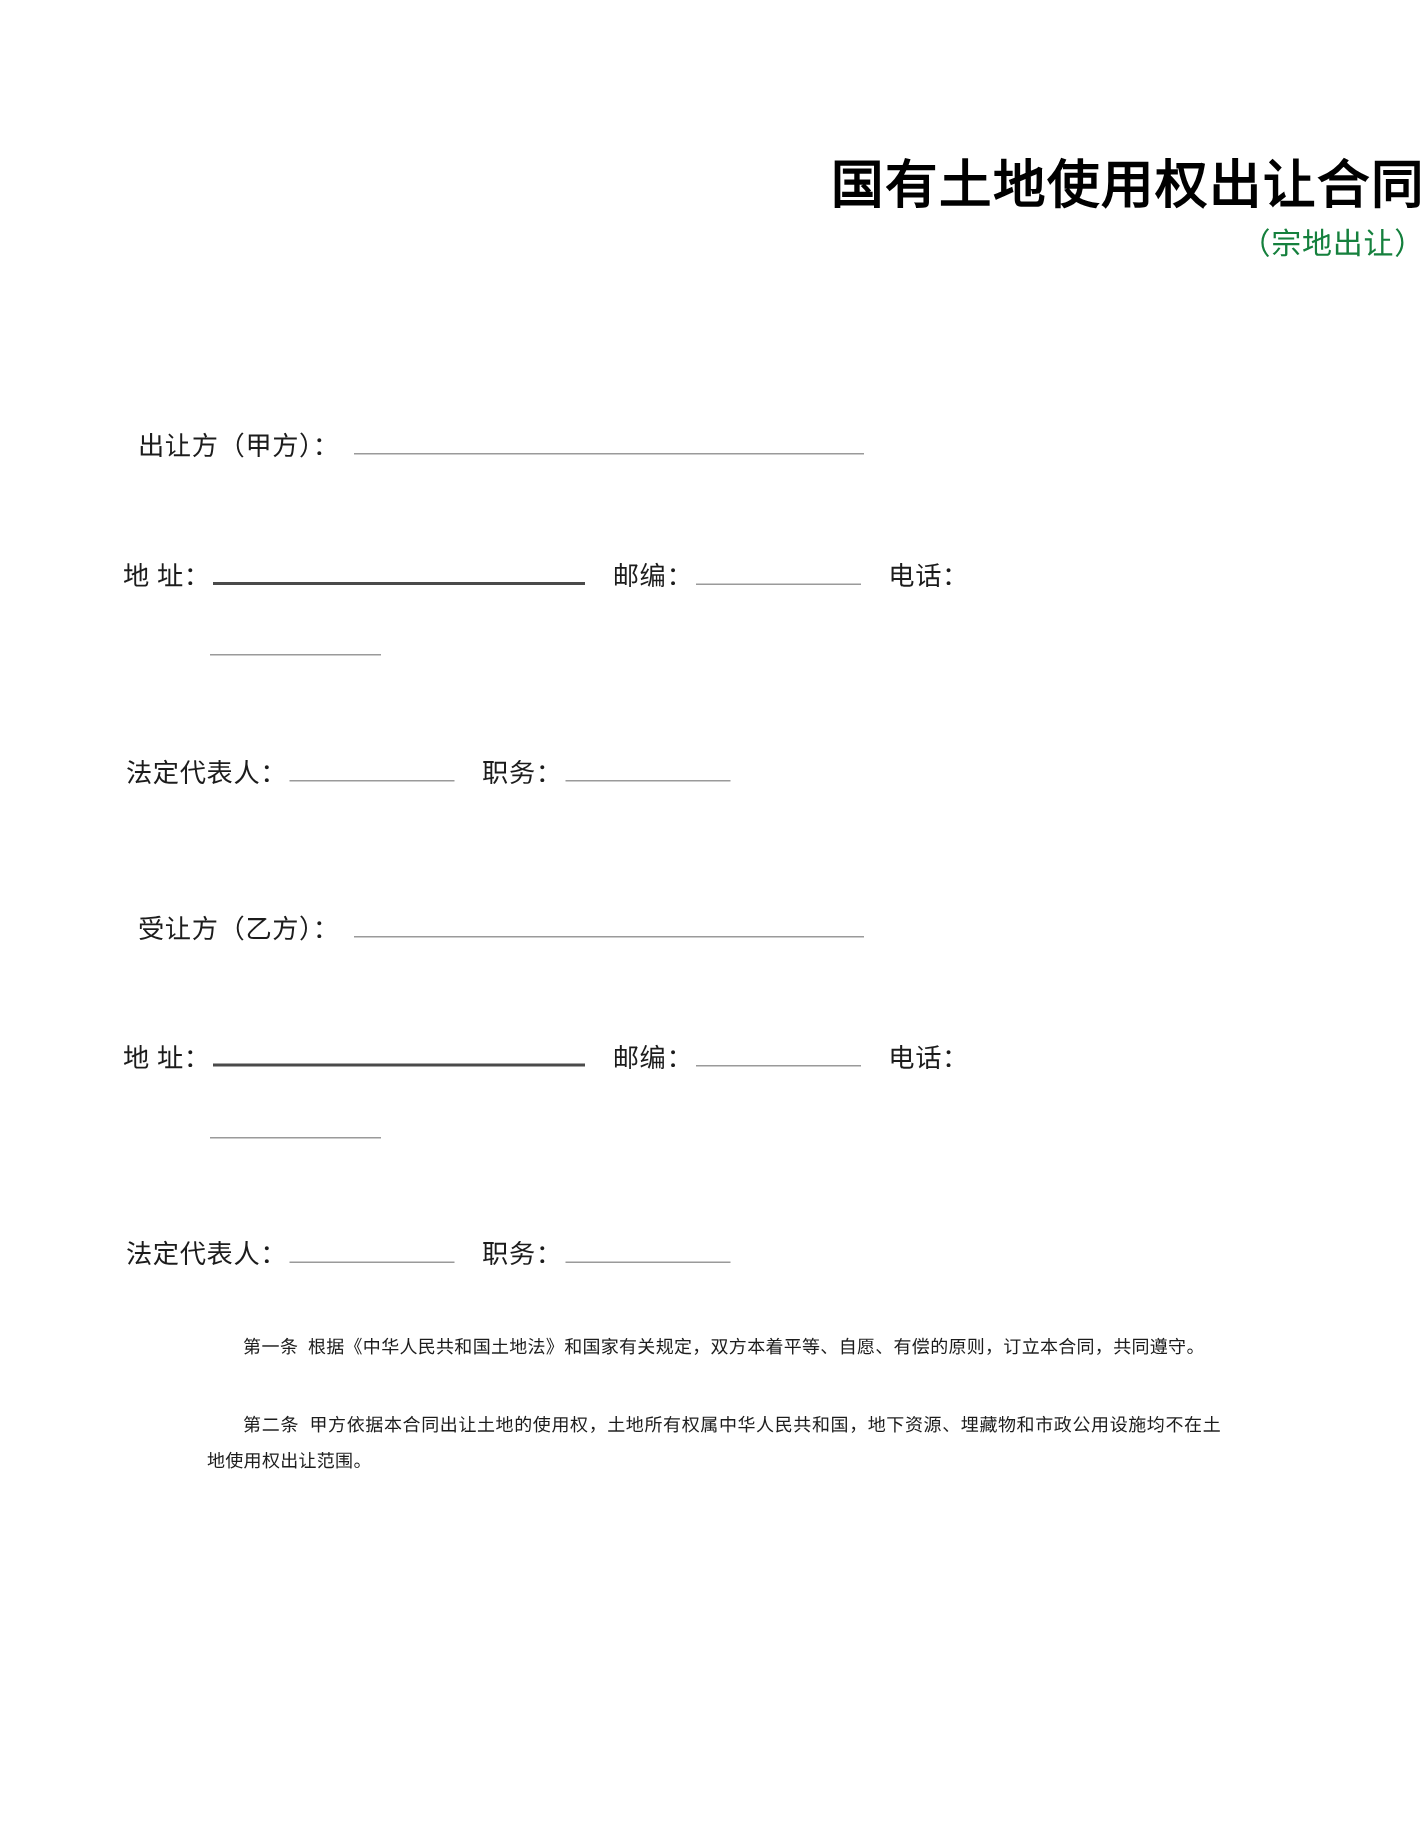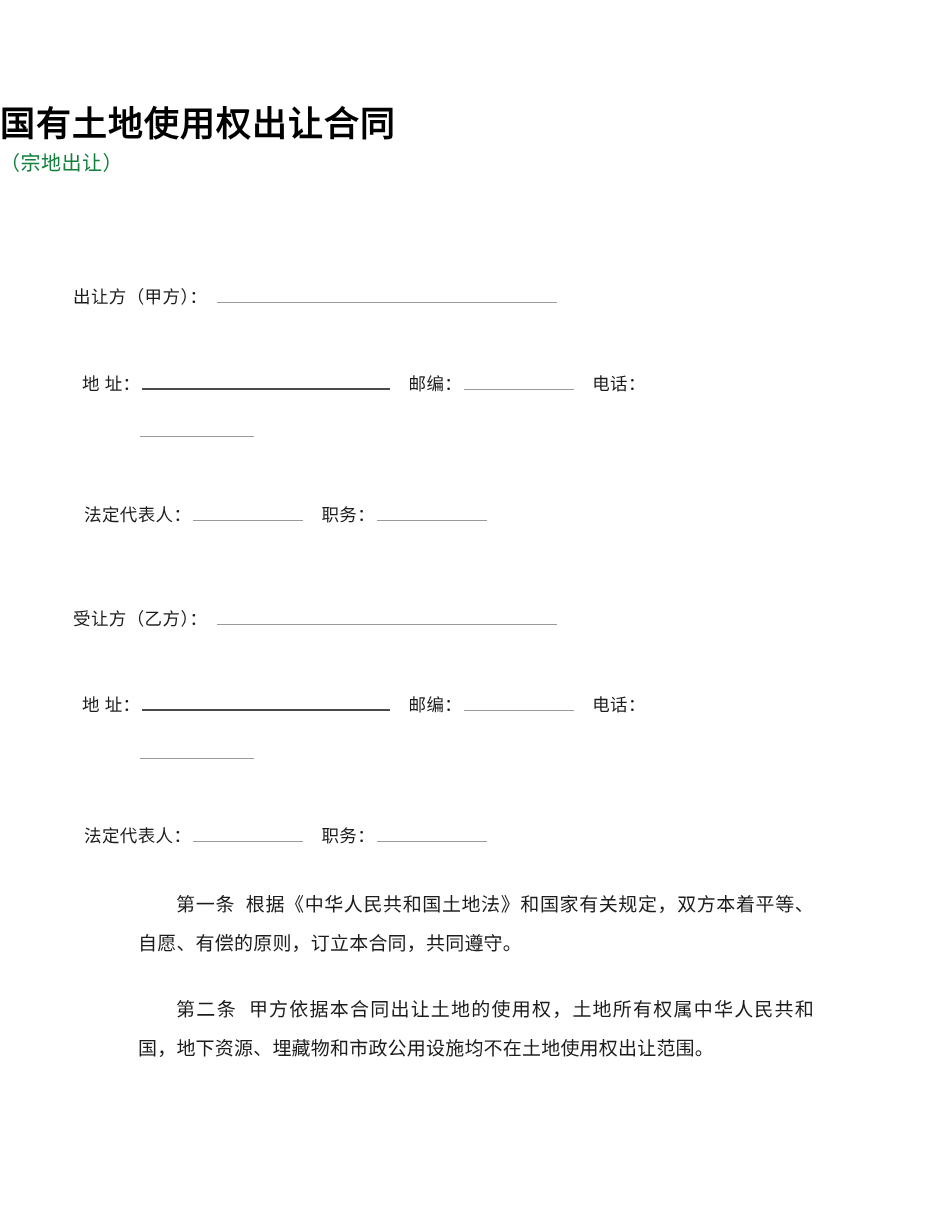--- a/index.html
+++ b/index.html
@@ -23,21 +23,21 @@
     inset: 0;
     background: #ffffff;
   }
 
   
   .title-block {
     position: absolute;
     left: 0;
     top: 104px;
     width: 950px;
-    text-align: left;
+    text-align: right;
   }
   .doc-title {
     font-family: "DejaVu Sans", "Liberation Sans", sans-serif;
     font-weight: 700;
     font-size: 35px;
     letter-spacing: 1px;
     line-height: 1.18;
     color: #000000;
     margin: 0;
     white-space: nowrap;
@@ -66,21 +66,21 @@
     color: #1c1c1c;
     white-space: nowrap;
   }
   .form-row .lbl {
     display: inline-block;
     vertical-align: baseline;
     letter-spacing: 0.4px;
   }
 
   
-  .indent-party  { padding-left: 73px; }
+  .indent-party  { padding-left: 92px; }
   .indent-addr   { padding-left: 82px; }
   .indent-rep    { padding-left: 84px; }
 
   
   .blank {
     display: inline-block;
     vertical-align: baseline;
     border-bottom: 1.5px solid #9a9a9a;
     height: 15px;
     margin: 0 2px;
@@ -112,21 +112,21 @@
   .mt-rep-2   { margin-top: 60px; }
 
   
   .body-area {
     position: absolute;
     left: 138px;
     top: 886px;
     width: 676px;
   }
   .article {
-    font-size: 19px;
+    font-size: 12px;
     line-height: 2.05;
     color: #1c1c1c;
     text-align: justify;
     text-justify: inter-ideograph;
     text-indent: 2em;
     margin: 0;
     letter-spacing: 0.2px;
   }
   .article + .article {
     margin-top: 27px;

